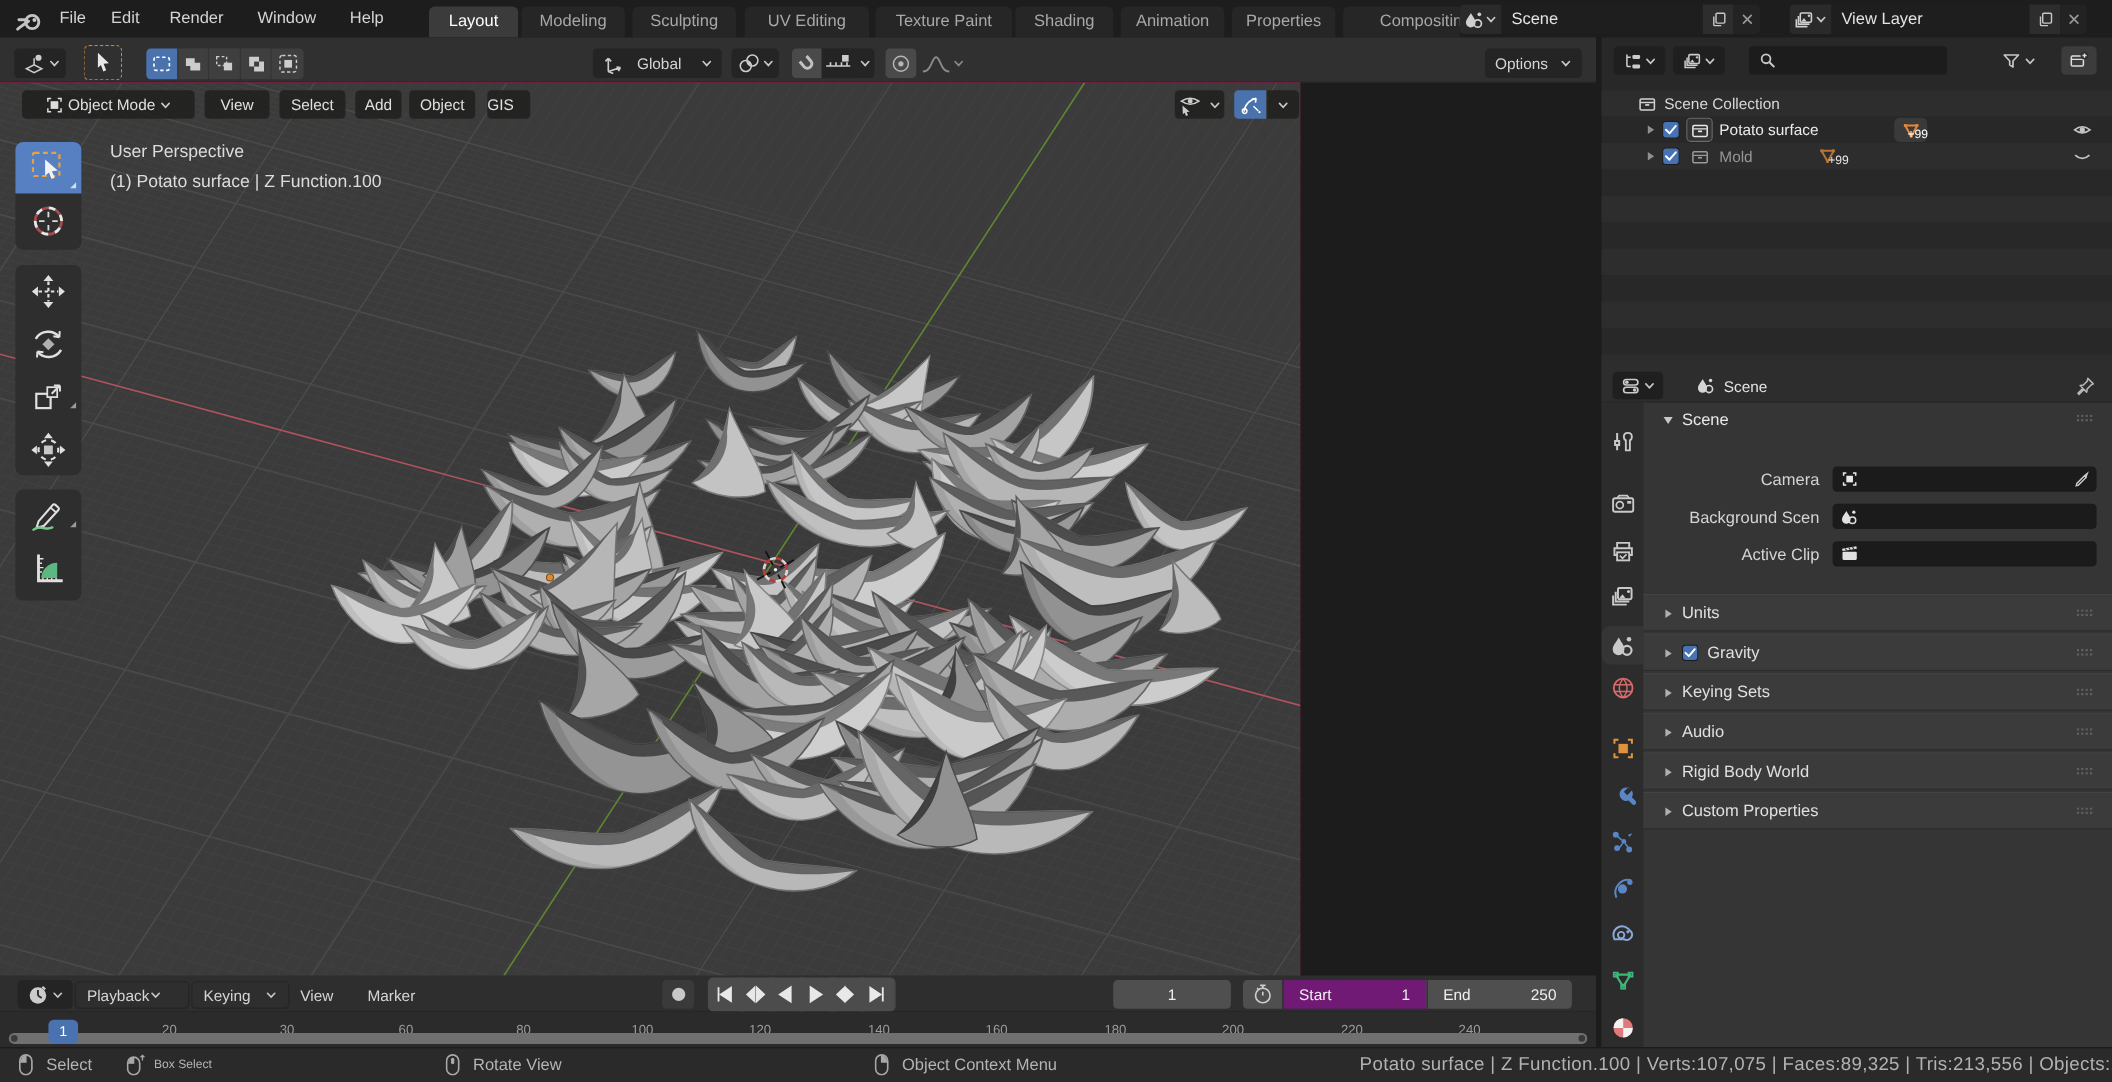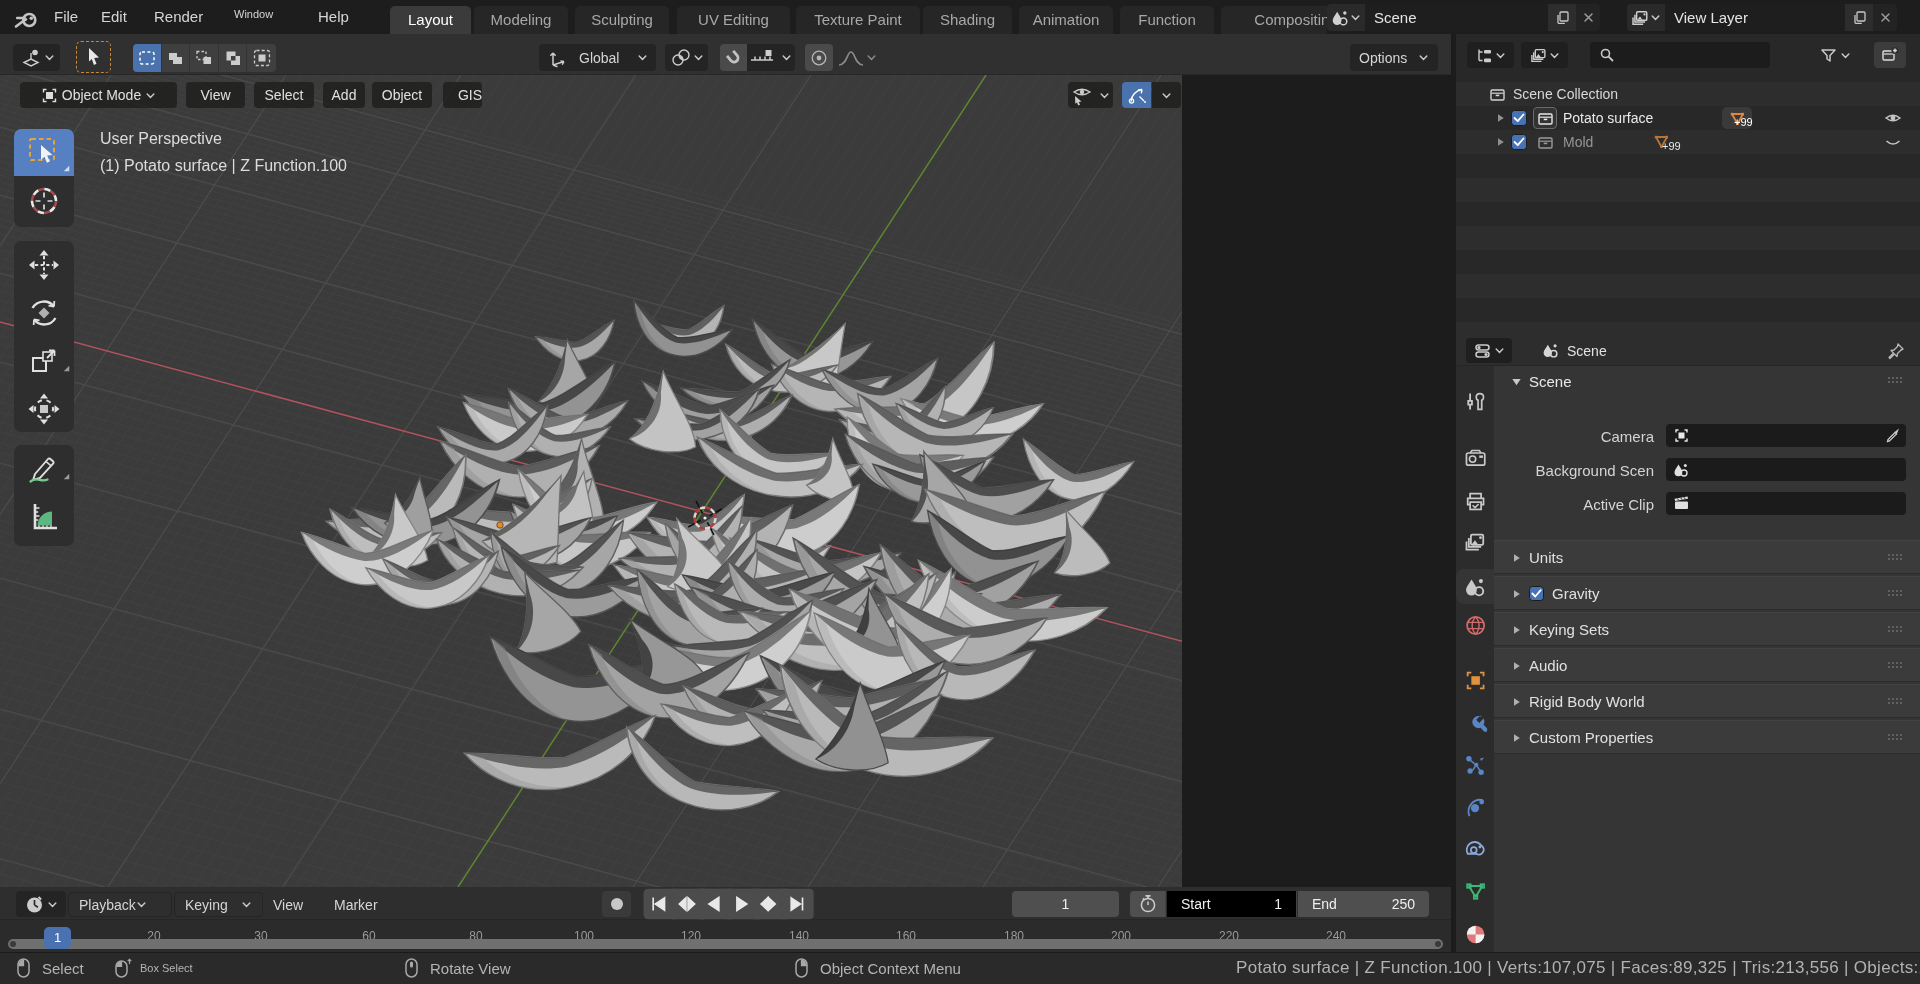--- a/index.html
+++ b/index.html
@@ -14,31 +14,31 @@
  <g stroke="#c4c4c4" fill="none">
   <circle cx="15.3" cy="10" r="6" stroke-width="2.6"></circle>
   <circle cx="17.3" cy="8.2" r="1.8" fill="#c4c4c4" stroke="none"></circle>
   <path d="M2 16.5 C6 13.4,9 11.2,12 9.4" stroke-width="2.6" stroke-linecap="round"></path>
   <path d="M3.2 8 L 10.4 8" stroke-width="2.6" stroke-linecap="round"></path>
  </g>
     </svg>
     <div class="abs" style="left:54px;top:8px;color:#d5d5d5;font-size:15px">File</div>
     <div class="abs" style="left:101px;top:8px;color:#d5d5d5;font-size:15px">Edit</div>
     <div class="abs" style="left:154px;top:8px;color:#d5d5d5;font-size:15px">Render</div>
-    <div class="abs" style="left:234px;top:8px;color:#d5d5d5;font-size:11px">Window</div>
+    <div class="abs" style="left:234px;top:8px;color:#d5d5d5;font-size:15px">Window</div>
     <div class="abs" style="left:318px;top:8px;color:#d5d5d5;font-size:15px">Help</div>
     <div class="abs" style="left:388px;top:0;width:939px;height:34px;overflow:hidden">
       <div class="abs" style="left:2px;top:6px;width:81px;height:28px;background:#3b3b3b;border-radius:5px 5px 0 0;color:#ffffff;font-size:15px;text-align:center;line-height:28px;overflow:hidden">Layout</div>
       <div class="abs" style="left:86px;top:6px;width:94px;height:28px;background:#262626;border-radius:5px 5px 0 0;color:#a8a8a8;font-size:15px;text-align:center;line-height:28px;overflow:hidden">Modeling</div>
       <div class="abs" style="left:187px;top:6px;width:94px;height:28px;background:#262626;border-radius:5px 5px 0 0;color:#a8a8a8;font-size:15px;text-align:center;line-height:28px;overflow:hidden">Sculpting</div>
       <div class="abs" style="left:289px;top:6px;width:113px;height:28px;background:#262626;border-radius:5px 5px 0 0;color:#a8a8a8;font-size:15px;text-align:center;line-height:28px;overflow:hidden">UV Editing</div>
       <div class="abs" style="left:408px;top:6px;width:124px;height:28px;background:#262626;border-radius:5px 5px 0 0;color:#a8a8a8;font-size:15px;text-align:center;line-height:28px;overflow:hidden">Texture Paint</div>
       <div class="abs" style="left:535px;top:6px;width:89px;height:28px;background:#262626;border-radius:5px 5px 0 0;color:#a8a8a8;font-size:15px;text-align:center;line-height:28px;overflow:hidden">Shading</div>
       <div class="abs" style="left:631px;top:6px;width:94px;height:28px;background:#262626;border-radius:5px 5px 0 0;color:#a8a8a8;font-size:15px;text-align:center;line-height:28px;overflow:hidden">Animation</div>
-      <div class="abs" style="left:732px;top:6px;width:94px;height:28px;background:#262626;border-radius:5px 5px 0 0;color:#a8a8a8;font-size:15px;text-align:center;line-height:28px;overflow:hidden">Function</div>
+      <div class="abs" style="left:732px;top:6px;width:94px;height:28px;background:#262626;border-radius:5px 5px 0 0;color:#a8a8a8;font-size:15px;text-align:center;line-height:28px;overflow:hidden">Properties</div>
       <div class="abs" style="left:833px;top:6px;width:150px;height:28px;background:#262626;border-radius:5px 5px 0 0;color:#a8a8a8;font-size:15px;text-align:center;line-height:28px;overflow:hidden">Compositing</div>
     </div>
 <div class="abs row" style="left:1327px;top:4px;height:27px">
   <div class="row" style="background:#2a2a2a;border-radius:4px 0 0 4px;height:27px;padding:0 4px;gap:1px">
         <svg width="18" height="18" viewBox="0 0 18 18" style="">
           <g transform="scale(1.125)">
             <path d="M5.5 2.5 C7.3 5.8,9.3 7.8,9.3 10.3 a3.9 3.9 0 0 1 -7.8 0 C1.5 7.8,3.7 5.8,5.5 2.5 Z" fill="#d0d0d0"></path>
 <circle cx="11" cy="11" r="3" fill="none" stroke="#d0d0d0" stroke-width="1.4"></circle>
             <circle cx="12.3" cy="3.6" r="1.5" fill="#d0d0d0"></circle>
           </g>
@@ -1037,21 +1037,21 @@
       </div>
       <div class="abs row" style="left:254px;top:7px;width:60px;height:26px;background:#20201fd9;border-radius:4px;justify-content:center;gap:4px">
         <span style="color:#e0e0e0;font-size:14px">Select</span>
       </div>
       <div class="abs row" style="left:323px;top:7px;width:42px;height:26px;background:#20201fd9;border-radius:4px;justify-content:center;gap:4px">
         <span style="color:#e0e0e0;font-size:14px">Add</span>
       </div>
       <div class="abs row" style="left:372px;top:7px;width:60px;height:26px;background:#20201fd9;border-radius:4px;justify-content:center;gap:4px">
         <span style="color:#e0e0e0;font-size:14px">Object</span>
       </div>
-      <div class="abs row" style="left:443px;top:7px;width:39px;height:26px;background:#20201fd9;border-radius:4px;justify-content:flex-end;gap:4px">
+      <div class="abs row" style="left:443px;top:7px;width:39px;height:26px;background:#20201fd9;border-radius:4px;justify-content:flex-start;gap:4px">
         <span style="color:#e0e0e0;font-size:14px">GIS</span>
       </div>
       <div class="abs row" style="left:1068px;top:7px;width:45px;height:26px;background:#20201fd9;border-radius:4px;justify-content:center;gap:4px">
         <svg width="24" height="22" viewBox="0 0 24 22" style="">
           <path d="M3 8 Q11 2.5 19 8 Q11 13.5 3 8 Z" fill="none" stroke="#ccc" stroke-width="1.4"></path>
           <circle cx="11" cy="8" r="2.2" fill="#ccc"></circle>
 <path d="M4 12 L10.5 17.5 L7.8 17.9 L9 20.8 L7.2 21.4 L6 18.5 L4.3 19.8 Z" fill="#ccc"></path>
         </svg>
         <svg width="11" height="11" viewBox="0 0 11 11" style="">
           <path d="M2.2 3.96 L5.5 7.48 L8.8 3.96" stroke="#c8c8c8" stroke-width="1.5" fill="none" stroke-linecap="round"></path>
@@ -1321,21 +1321,21 @@
     </div>
     <div class="abs" style="left:1012px;top:891px;width:107px;height:26px;background:#4f4f4f;border-radius:4px;color:#efefef;font-size:14px;text-align:center;line-height:26px">1</div>
     <div class="abs row" style="left:1130px;top:891px;width:36px;height:26px;background:#4f4f4f;border-radius:4px 0 0 4px;border-right:1px solid #434343;justify-content:center">
       <svg width="18" height="20" viewBox="0 0 18 20" style="">
         <circle cx="9" cy="11" r="6.6" fill="none" stroke="#ccc" stroke-width="1.5"></circle>
         <path d="M9 11 V7.5" stroke="#ccc" stroke-width="1.5"></path>
         <path d="M6.5 1.8 h5 M9 1.8 v2.6" stroke="#ccc" stroke-width="1.7"></path>
         <path d="M3.8 4.4 l1.8 1.6" stroke="#ccc" stroke-width="1.5"></path>
       </svg>
     </div>
-    <div class="abs row" style="left:1167px;top:891px;width:130px;height:26px;background:#000000;border-right:1px solid #434343;color:#efefef;font-size:14px">
+    <div class="abs row" style="left:1167px;top:891px;width:130px;height:26px;background:#701a75;border-right:1px solid #434343;color:#efefef;font-size:14px">
 <span style="padding-left:14px">Start</span>
       <span style="margin-left:auto;padding-right:14px">1</span>
     </div>
     <div class="abs row" style="left:1298px;top:891px;width:131px;height:26px;background:#4f4f4f;border-radius:0 4px 4px 0;color:#efefef;font-size:14px">
 <span style="padding-left:14px">End</span>
       <span style="margin-left:auto;padding-right:14px">250</span>
     </div>
     <div class="abs" style="left:134px;top:929px;width:40px;text-align:center;color:#9b9b9b;font-size:12px">20</div>
     <div class="abs" style="left:241px;top:929px;width:40px;text-align:center;color:#9b9b9b;font-size:12px">30</div>
     <div class="abs" style="left:349px;top:929px;width:40px;text-align:center;color:#9b9b9b;font-size:12px">60</div>

